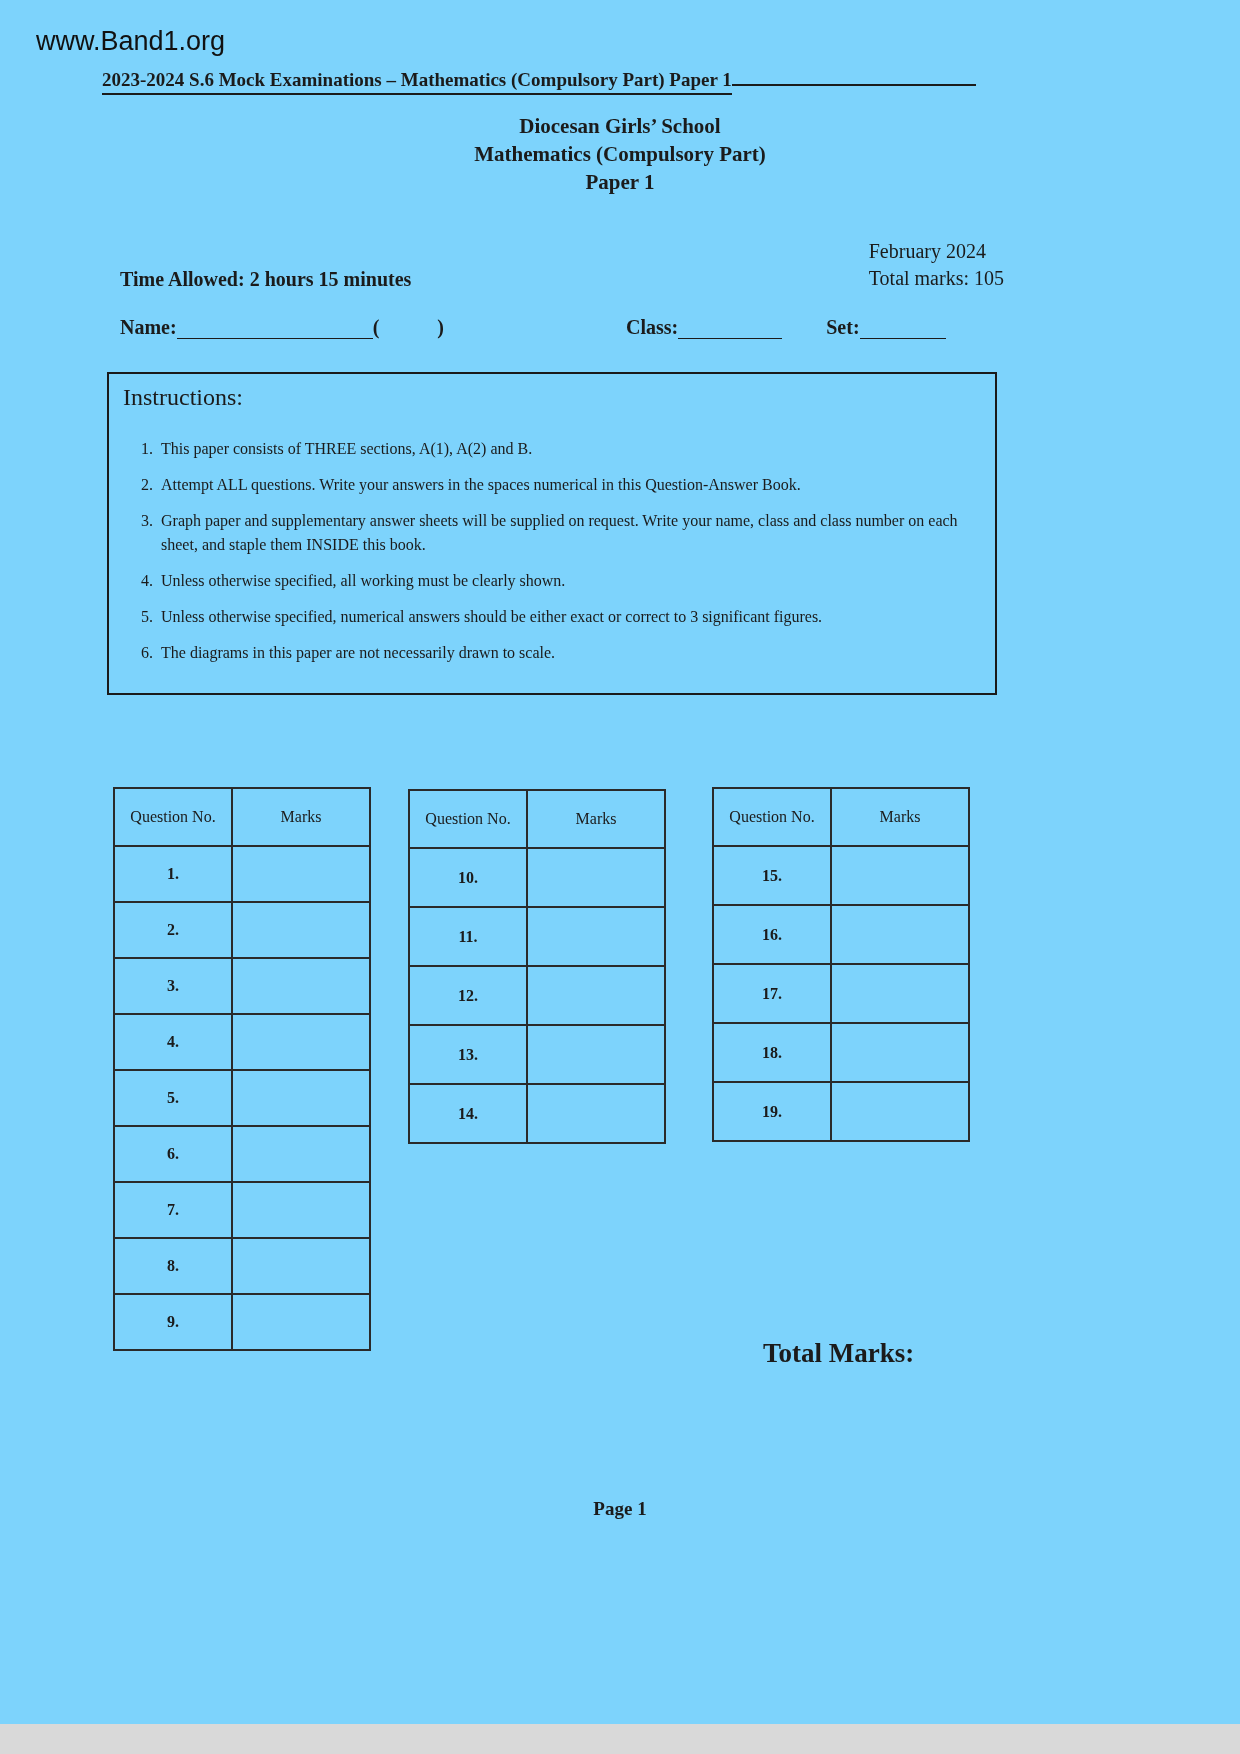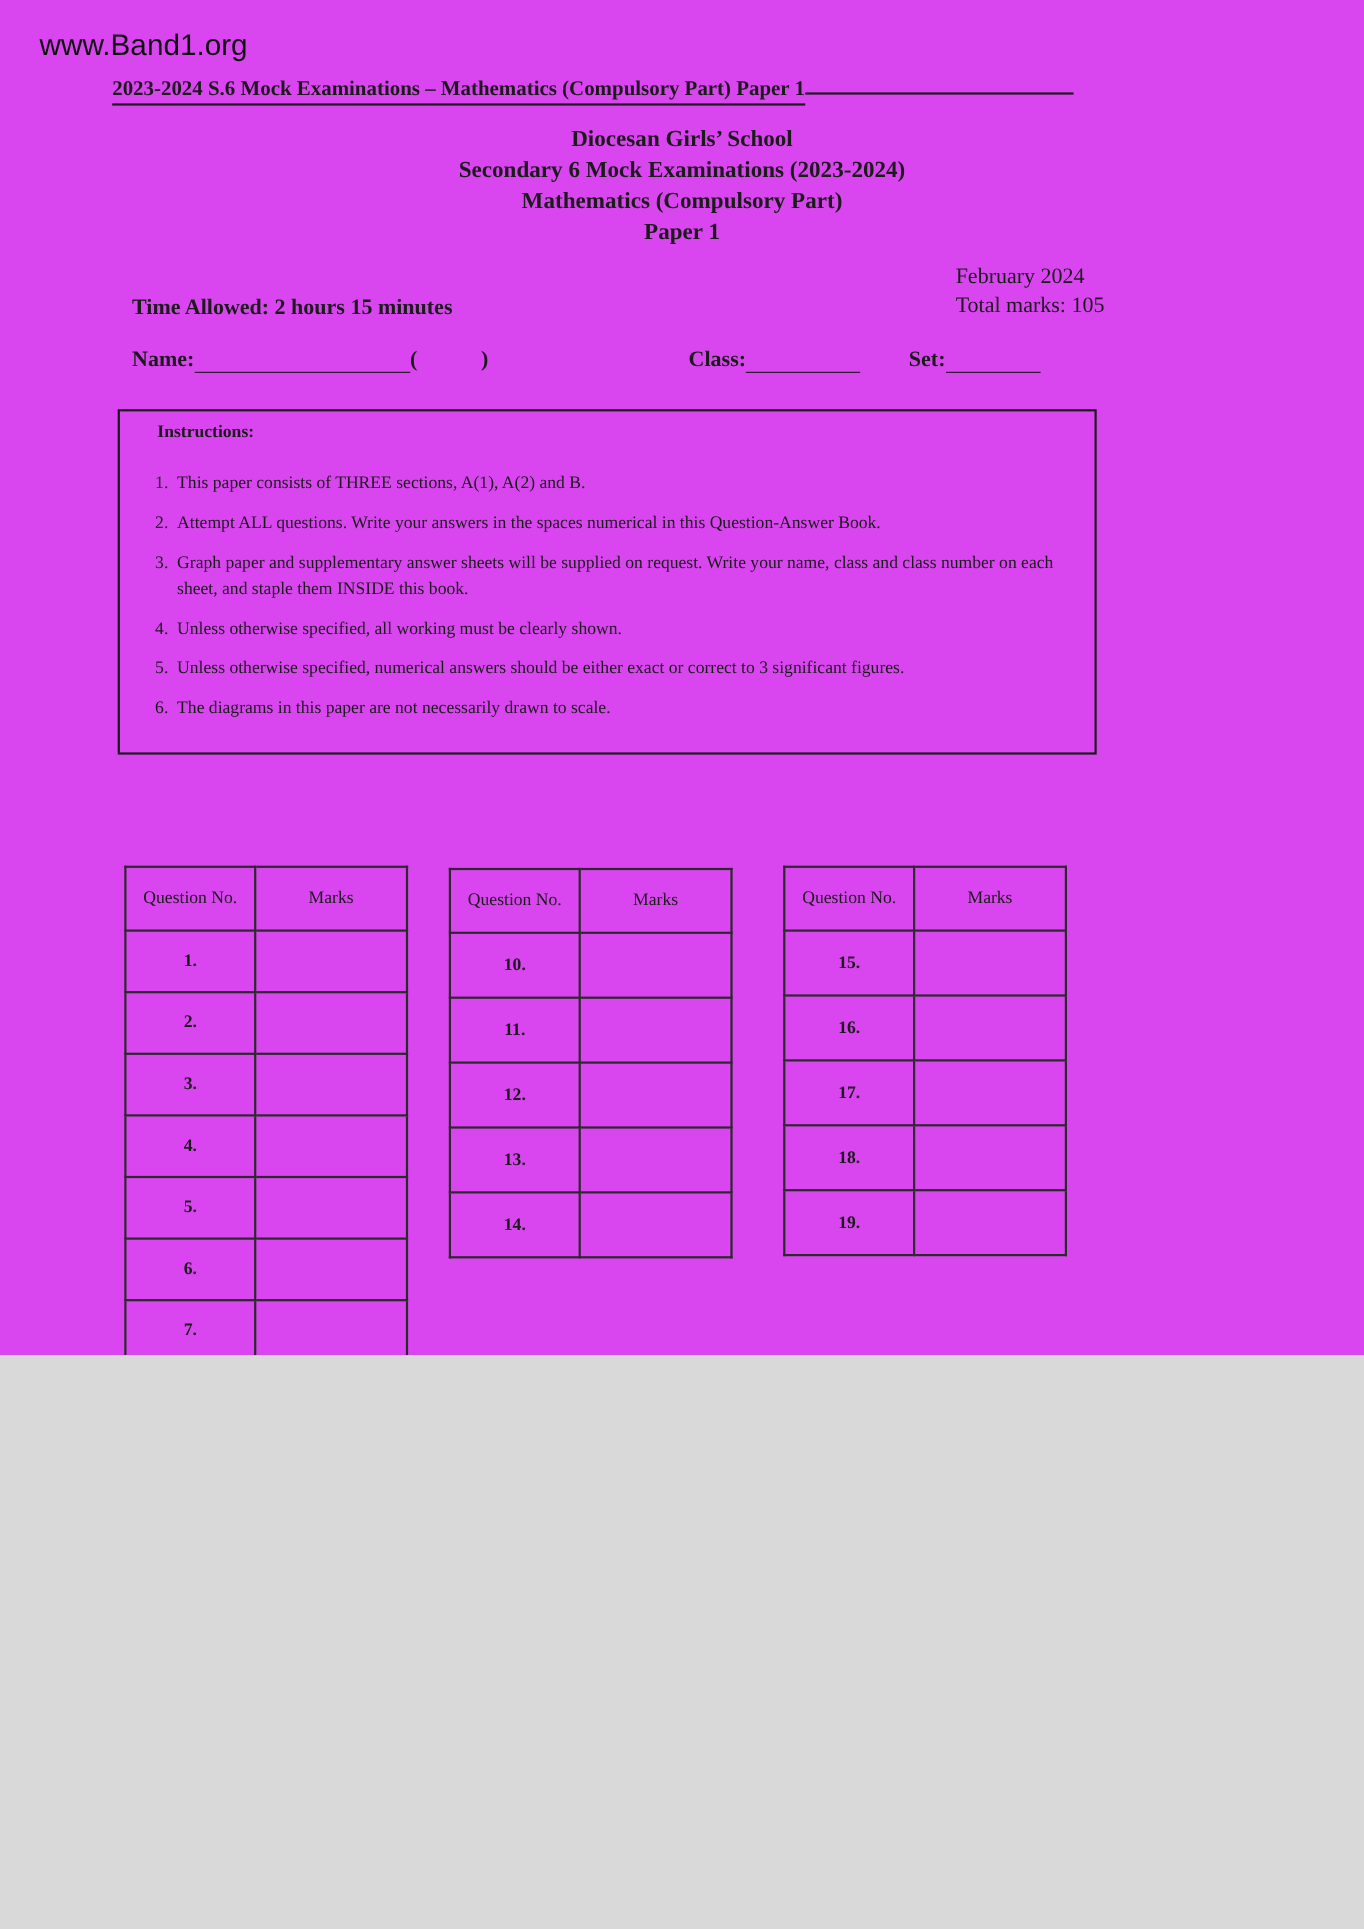--- a/index.html
+++ b/index.html
@@ -1,20 +1,20 @@
 <!DOCTYPE html>
 <html><head>
 <meta charset="utf-8">
 <style>
   html,body { margin:0; padding:0; background:#d9d9d9; }
   .page {
     position:relative;
-    width:1240px; height:1232px;
+    width:1240px; height:1724px;
     margin:0 auto;
-    background:#d946ef;
+    background:#7dd3fc;
     font-family:"Liberation Serif", serif;
     color:#1b1b1b;
     overflow:hidden;
   }
 
   
   .watermark {
     position:absolute; left:36px; top:26px;
     font-family:"Liberation Sans", sans-serif;
     font-size:27px; color:#111;
@@ -62,21 +62,21 @@
   }
 
   
   .instructions-box {
     position:absolute; left:107px; top:372px; width:890px;
     box-sizing:border-box;
     border:2.5px solid #1a1a1a;
     padding:10px 20px 16px 14px;
     background:transparent;
   }
-  .instructions-heading { font-weight:bold; font-size:16px;margin-left:20px; }
+  .instructions-heading { font-weight:normal; font-size:24px; }
   .instructions-list {
     margin:26px 0 0 0; padding-left:34px;
     font-size:16px;
   }
   .instructions-list li { margin-bottom:11px; line-height:1.55; padding-left:4px; }
 
   
   .marks-table {
     position:absolute;
     border-collapse:collapse;
@@ -113,21 +113,20 @@
 
   <div class="watermark">www.Band1.org</div>
 
   <div class="running-header">
     <span class="rh-text">2023-2024 S.6 Mock Examinations – Mathematics (Compulsory Part) Paper 1</span>
     <span class="rh-line"></span>
   </div>
 
   <div class="title-block">
     <div>Diocesan Girls’ School</div>
-    <div>Secondary 6 Mock Examinations (2023-2024)</div>
     <div>Mathematics (Compulsory Part)</div>
     <div>Paper 1</div>
   </div>
 
   <div class="date-block">
     <div>February 2024</div>
     <div>Total marks: 105</div>
   </div>
 
   <div class="time-allowed">Time Allowed: 2 hours 15 minutes</div>

